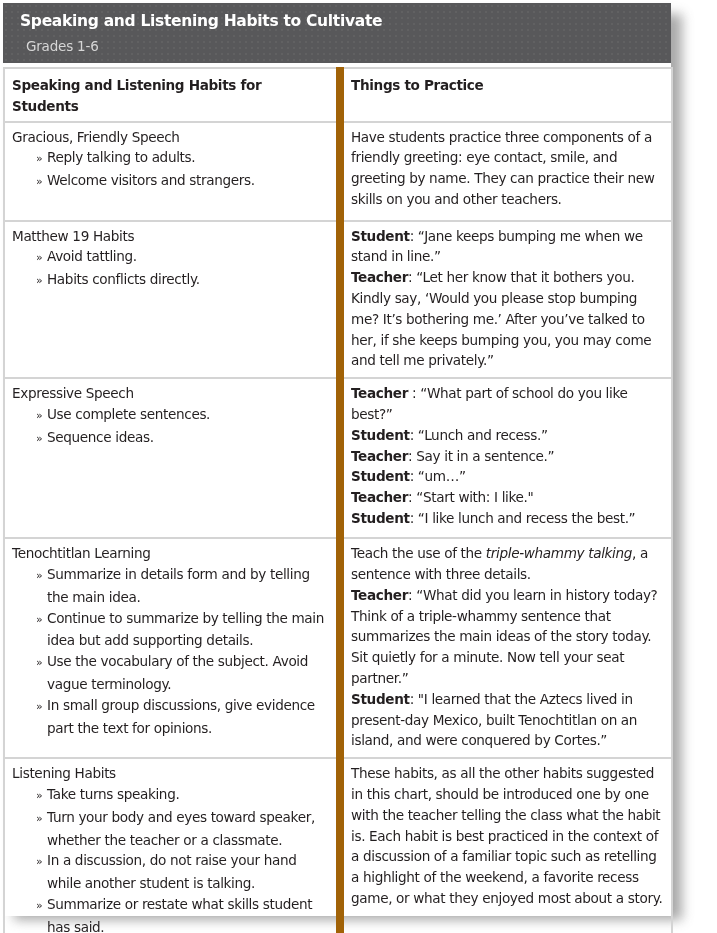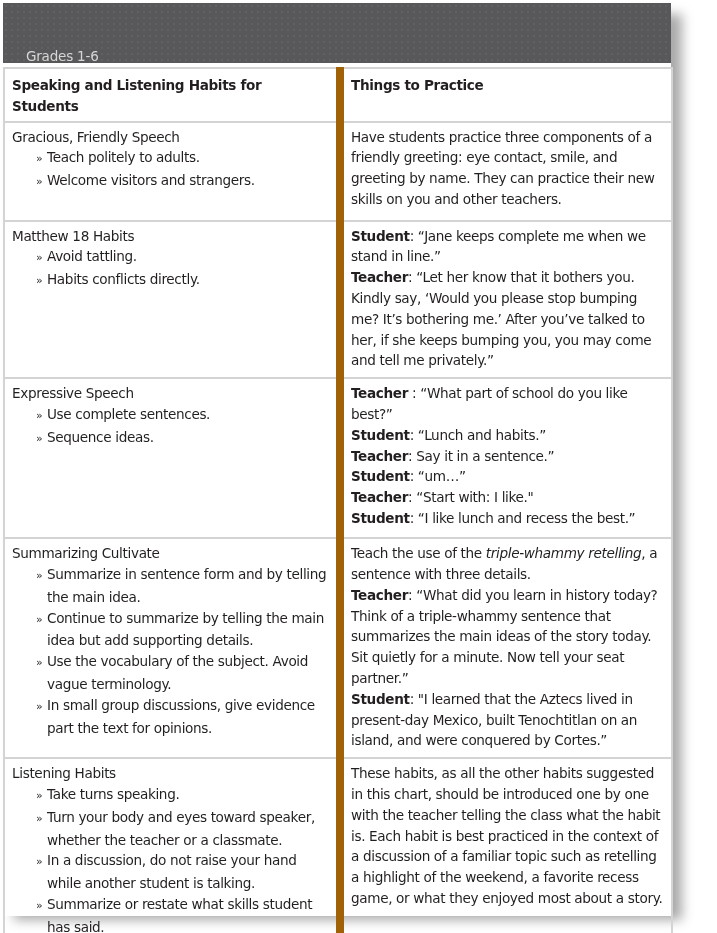--- a/index.html
+++ b/index.html
@@ -48,21 +48,21 @@
       left: 17px;
       top: 9px;
       color: #ffffff;
       font-weight: bold;
       font-size: 15.5px;
       letter-spacing: -0.3px;
     }
     .banner-sub {
       position: absolute;
       left: 23px;
-      top: 45px;
+      top: 35px;
       color: #d6d6d6;
       font-size: 13.5px;
       letter-spacing: -0.2px;
     }
     table.habits {
       position: absolute;
       left: 0;
       top: 64px;
       width: 668px;
       border-collapse: collapse;
@@ -116,85 +116,86 @@
     .row-4 td { height: 208px; }
     .row-5 td { height: 177px; }
   </style>
 </head>
 <body>
 
 <div class="shadow"></div>
 
 <div class="card">
   <div class="banner" style="background-color: rgb(88, 88, 90);">
+    <div class="banner-title">Speaking and Listening Habits to Cultivate</div>
     <div class="banner-sub">Grades 1-6</div>
   </div>
 
   <table class="habits">
     <colgroup>
       <col class="col-left">
       <col class="col-right">
     </colgroup>
     <thead>
       <tr>
         <th>Speaking and Listening Habits for Students</th>
         <th class="right">Things to Practice</th>
       </tr>
     </thead>
     <tbody>
 
       <tr class="row-1">
         <td>
           <span class="habit-title">Gracious, Friendly Speech</span>
-          <span class="bullet"><span class="mark">»</span><span>Teach politely to adults.</span></span>
+          <span class="bullet"><span class="mark">»</span><span>Reply talking to adults.</span></span>
           <span class="bullet"><span class="mark">»</span><span>Welcome visitors and strangers.</span></span>
         </td>
         <td class="right">
           <span class="line">Have students practice three components of a friendly greeting: eye contact, smile, and greeting by name. They can practice their new skills on you and other teachers.</span>
         </td>
       </tr>
 
       <tr class="row-2">
         <td>
-          <span class="habit-title">Matthew 18 Habits</span>
+          <span class="habit-title">Matthew 19 Habits</span>
           <span class="bullet"><span class="mark">»</span><span>Avoid tattling.</span></span>
           <span class="bullet"><span class="mark">»</span><span>Habits conflicts directly.</span></span>
         </td>
         <td class="right">
-          <span class="line"><span class="speaker">Student</span><span>: “Jane keeps complete me when we stand in line.”</span></span>
+          <span class="line"><span class="speaker">Student</span><span>: “Jane keeps bumping me when we stand in line.”</span></span>
           <span class="line"><span class="speaker">Teacher</span><span>: “Let her know that it bothers you. Kindly say, ‘Would you please stop bumping me? It’s bothering me.’ After you’ve talked to her, if she keeps bumping you, you may come and tell me privately.”</span></span>
         </td>
       </tr>
 
       <tr class="row-3">
         <td>
           <span class="habit-title">Expressive Speech</span>
           <span class="bullet"><span class="mark">»</span><span>Use complete sentences.</span></span>
           <span class="bullet"><span class="mark">»</span><span>Sequence ideas.</span></span>
         </td>
         <td class="right">
           <span class="line"><span class="speaker">Teacher</span><span> : “What part of school do you like best?”</span></span>
-          <span class="line"><span class="speaker">Student</span><span>: “Lunch and habits.”</span></span>
+          <span class="line"><span class="speaker">Student</span><span>: “Lunch and recess.”</span></span>
           <span class="line"><span class="speaker">Teacher</span><span>: Say it in a sentence.”</span></span>
           <span class="line"><span class="speaker">Student</span><span>: “um…”</span></span>
           <span class="line"><span class="speaker">Teacher</span><span>: “Start with: I like."</span></span>
           <span class="line"><span class="speaker">Student</span><span>: “I like lunch and recess the best.”</span></span>
         </td>
       </tr>
 
       <tr class="row-4">
         <td>
-          <span class="habit-title">Summarizing Cultivate</span>
-          <span class="bullet"><span class="mark">»</span><span>Summarize in sentence form and by telling the main idea.</span></span>
+          <span class="habit-title">Tenochtitlan Learning</span>
+          <span class="bullet"><span class="mark">»</span><span>Summarize in details form and by telling the main idea.</span></span>
           <span class="bullet"><span class="mark">»</span><span>Continue to summarize by telling the main idea but add supporting details.</span></span>
           <span class="bullet"><span class="mark">»</span><span>Use the vocabulary of the subject. Avoid vague terminology.</span></span>
           <span class="bullet"><span class="mark">»</span><span>In small group discussions, give evidence part the text for opinions.</span></span>
         </td>
         <td class="right">
-          <span class="line"><span>Teach the use of the </span><span class="em">triple-whammy retelling</span><span>, a sentence with three details.</span></span>
+          <span class="line"><span>Teach the use of the </span><span class="em">triple-whammy talking</span><span>, a sentence with three details.</span></span>
           <span class="line"><span class="speaker">Teacher</span><span>: “What did you learn in history today? Think of a triple-whammy sentence that summarizes the main ideas of the story today. Sit quietly for a minute. Now tell your seat partner.”</span></span>
           <span class="line"><span class="speaker">Student</span><span>: "I learned that the Aztecs lived in present-day Mexico, built Tenochtitlan on an island, and were conquered by Cortes.”</span></span>
         </td>
       </tr>
 
       <tr class="row-5">
         <td>
           <span class="habit-title">Listening Habits</span>
           <span class="bullet"><span class="mark">»</span><span>Take turns speaking.</span></span>
           <span class="bullet"><span class="mark">»</span><span>Turn your body and eyes toward speaker, whether the teacher or a classmate.</span></span>

